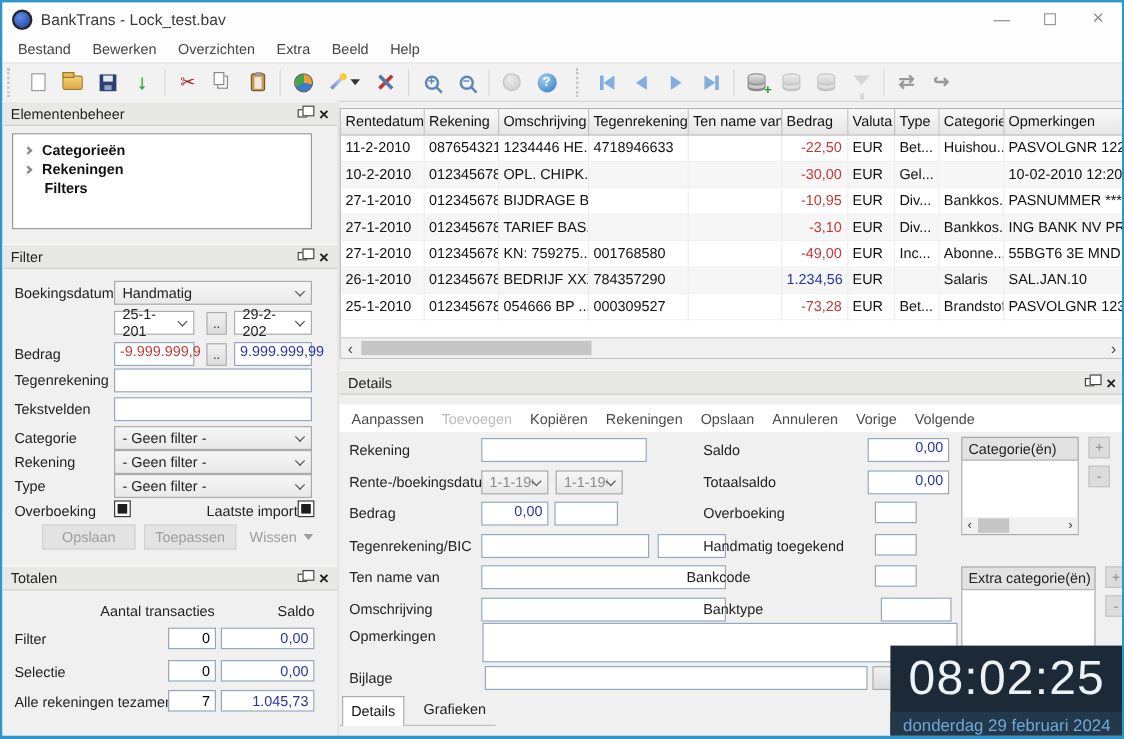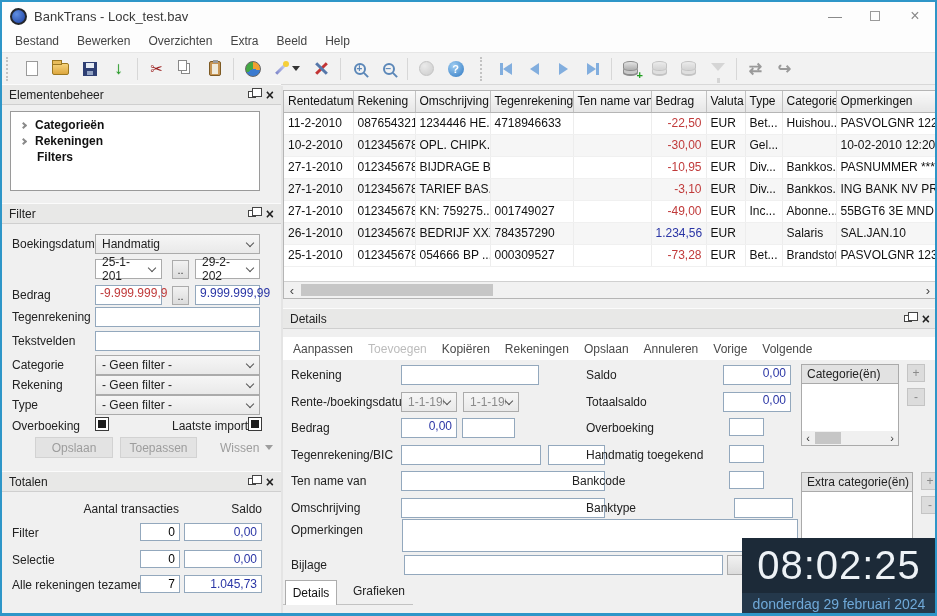--- a/index.html
+++ b/index.html
@@ -370,21 +370,21 @@
     <span class="combo" style="left:93px; top:192px; width:165px;">
       <span>- Geen filter -</span>
       <span class="cv"></span>
     </span>
     <span class="f-label" style="top:216px;">Overboeking</span>
     <span class="chk" style="left:93px; top:214px;"></span>
     <span class="f-label" style="left:170px; top:216px;">Laatste import</span>
     <span class="chk" style="left:246px; top:214px;"></span>
     <span class="flat-btn" style="left:33px; top:234px; width:78px;">Opslaan</span>
     <span class="flat-btn" style="left:118px; top:234px; width:77px;">Toepassen</span>
-    <span class="link-btn" style="left:218px; top:234px;">
+    <span class="link-btn" style="left:206px; top:234px;">
       <span>Wissen</span>
       <span class="wissen-tri"></span>
     </span>
   </div>
 
   <div class="panel" style="left:0; top:469px; width:279px; height:144px;">
     <div class="panel-titlebar">
       <span class="panel-title">Totalen</span>
       <span class="panel-controls">
         <span class="ic-dock"></span>
@@ -478,21 +478,21 @@
             <td class="amt neg">-3,10</td>
             <td>EUR</td>
             <td>Div...</td>
             <td>Bankkos...</td>
             <td>ING BANK NV PR</td>
           </tr>
           <tr>
             <td>27-1-2010</td>
             <td>012345678</td>
             <td>KN: 759275...</td>
-            <td>001749027</td>
+            <td>001768580</td>
             <td></td>
             <td class="amt neg">-49,00</td>
             <td>EUR</td>
             <td>Inc...</td>
             <td>Abonne...</td>
             <td>55BGT6 3E MND 1</td>
           </tr>
           <tr>
             <td>26-1-2010</td>
             <td>012345678</td>

